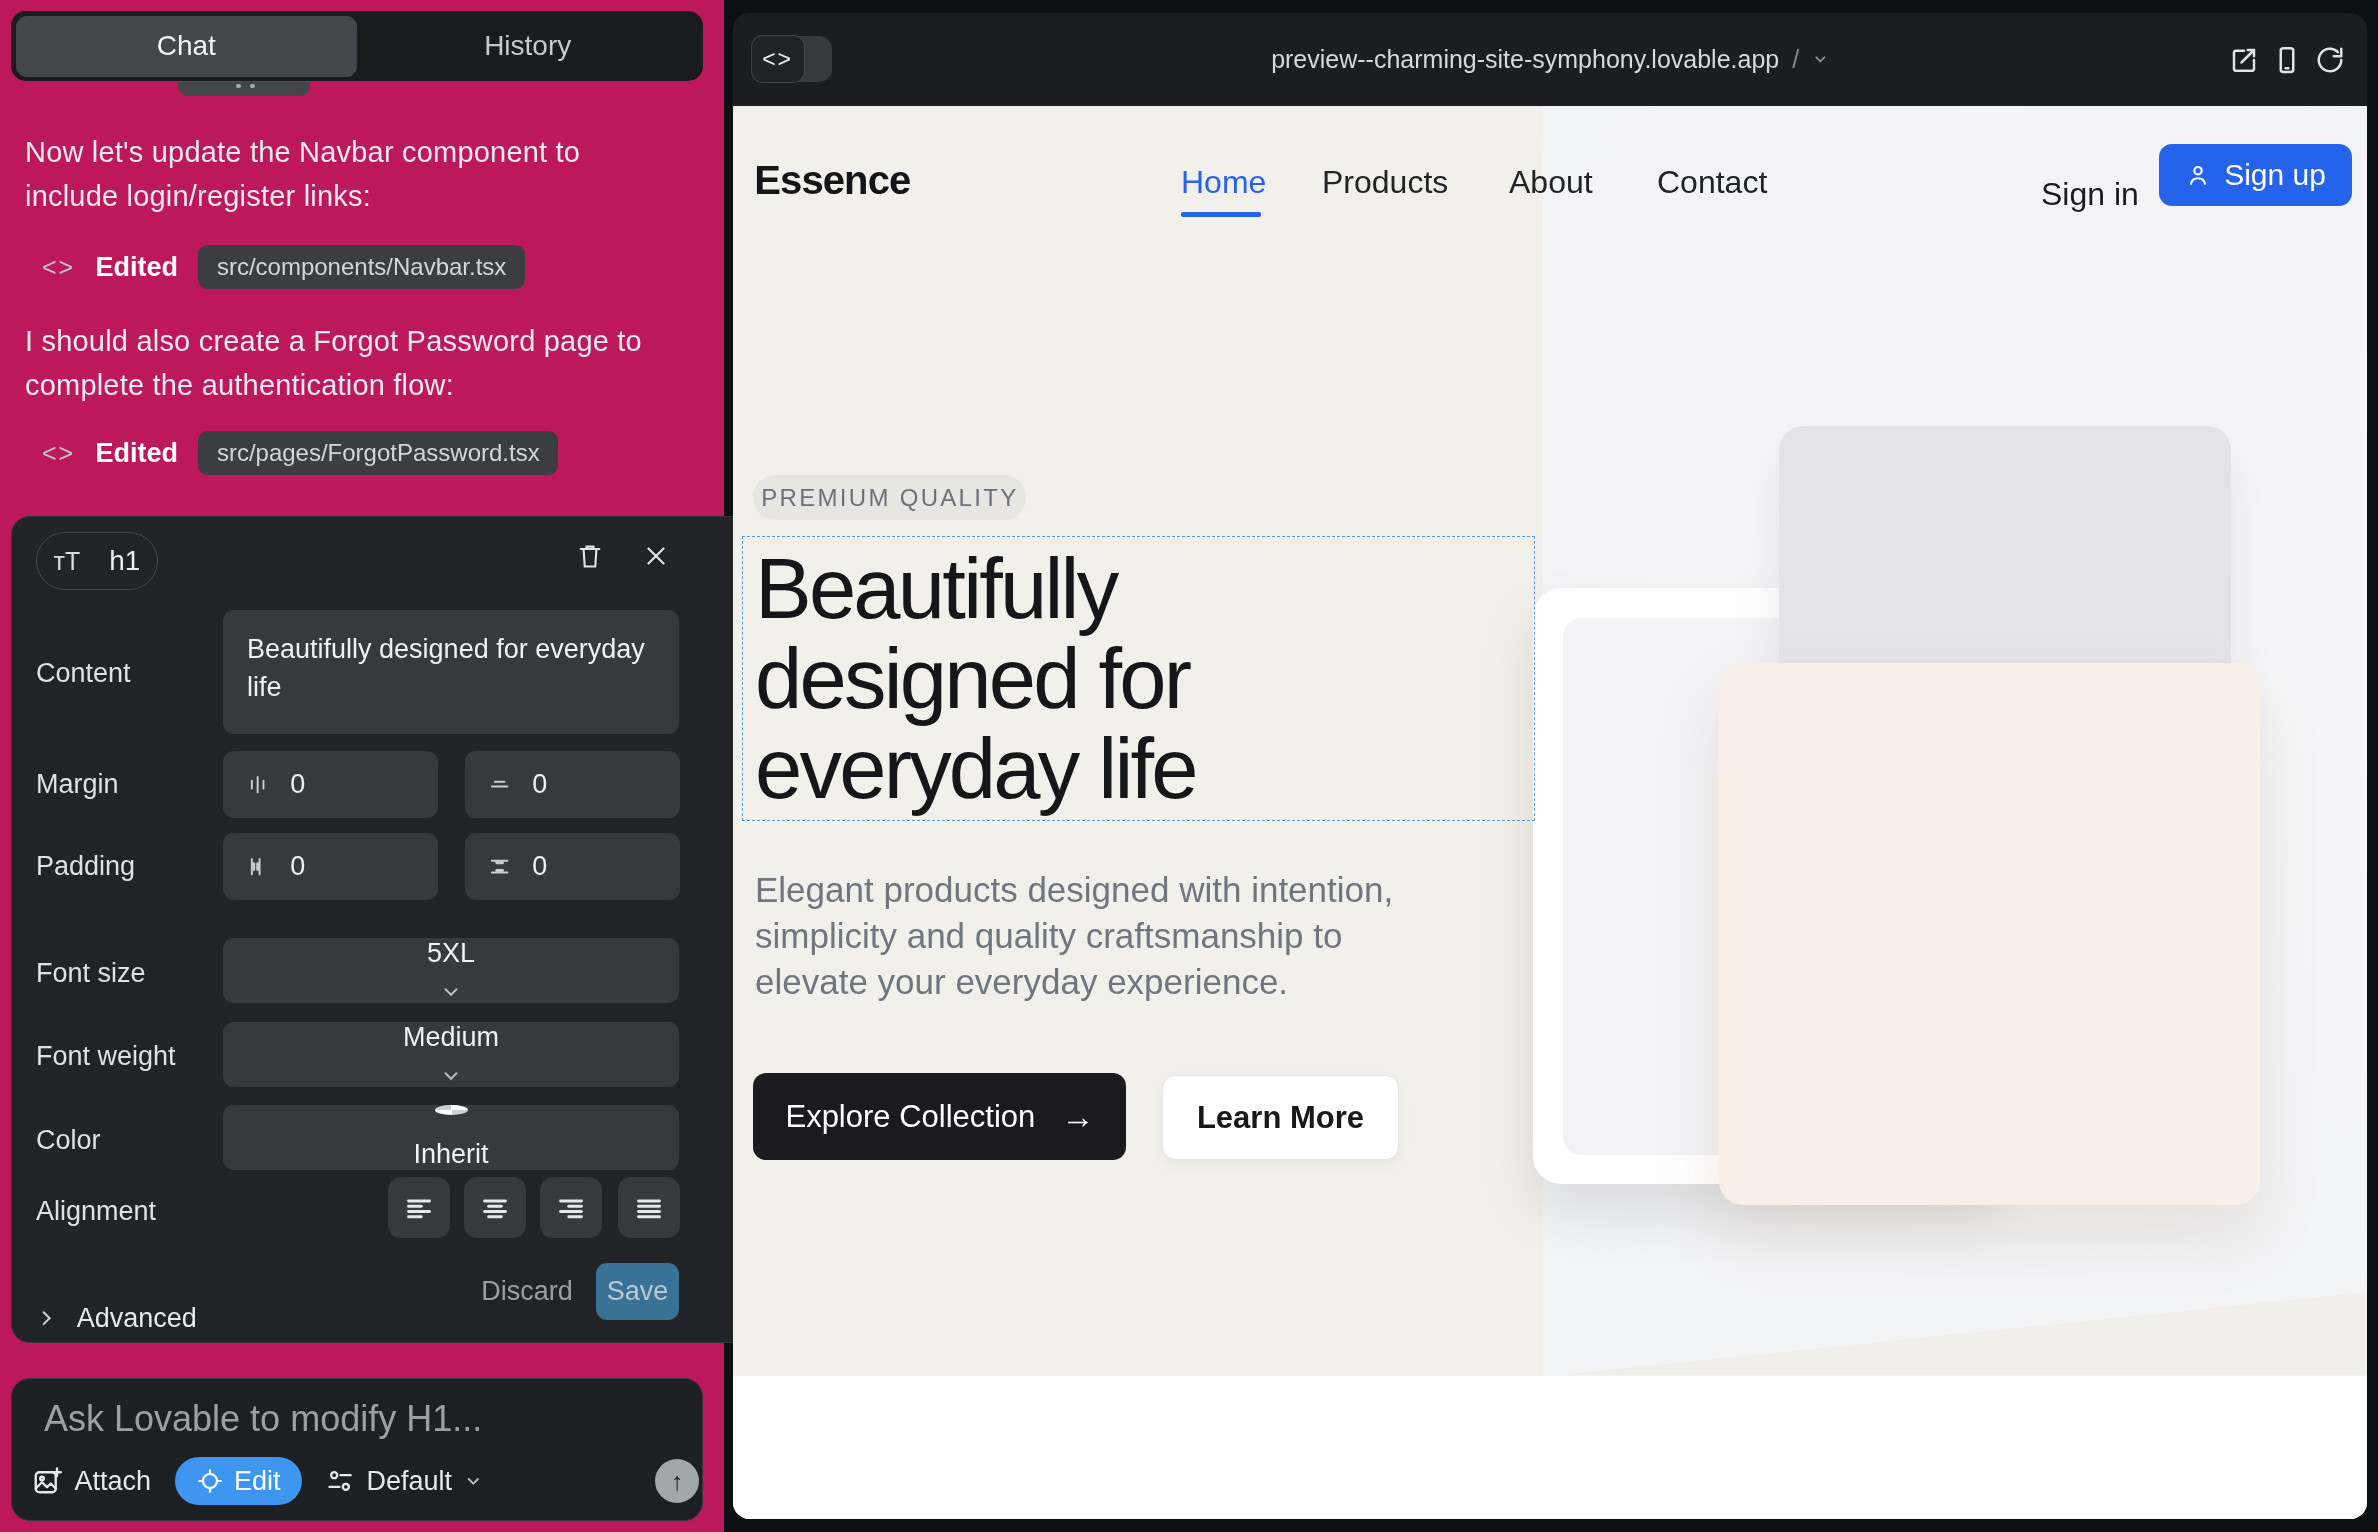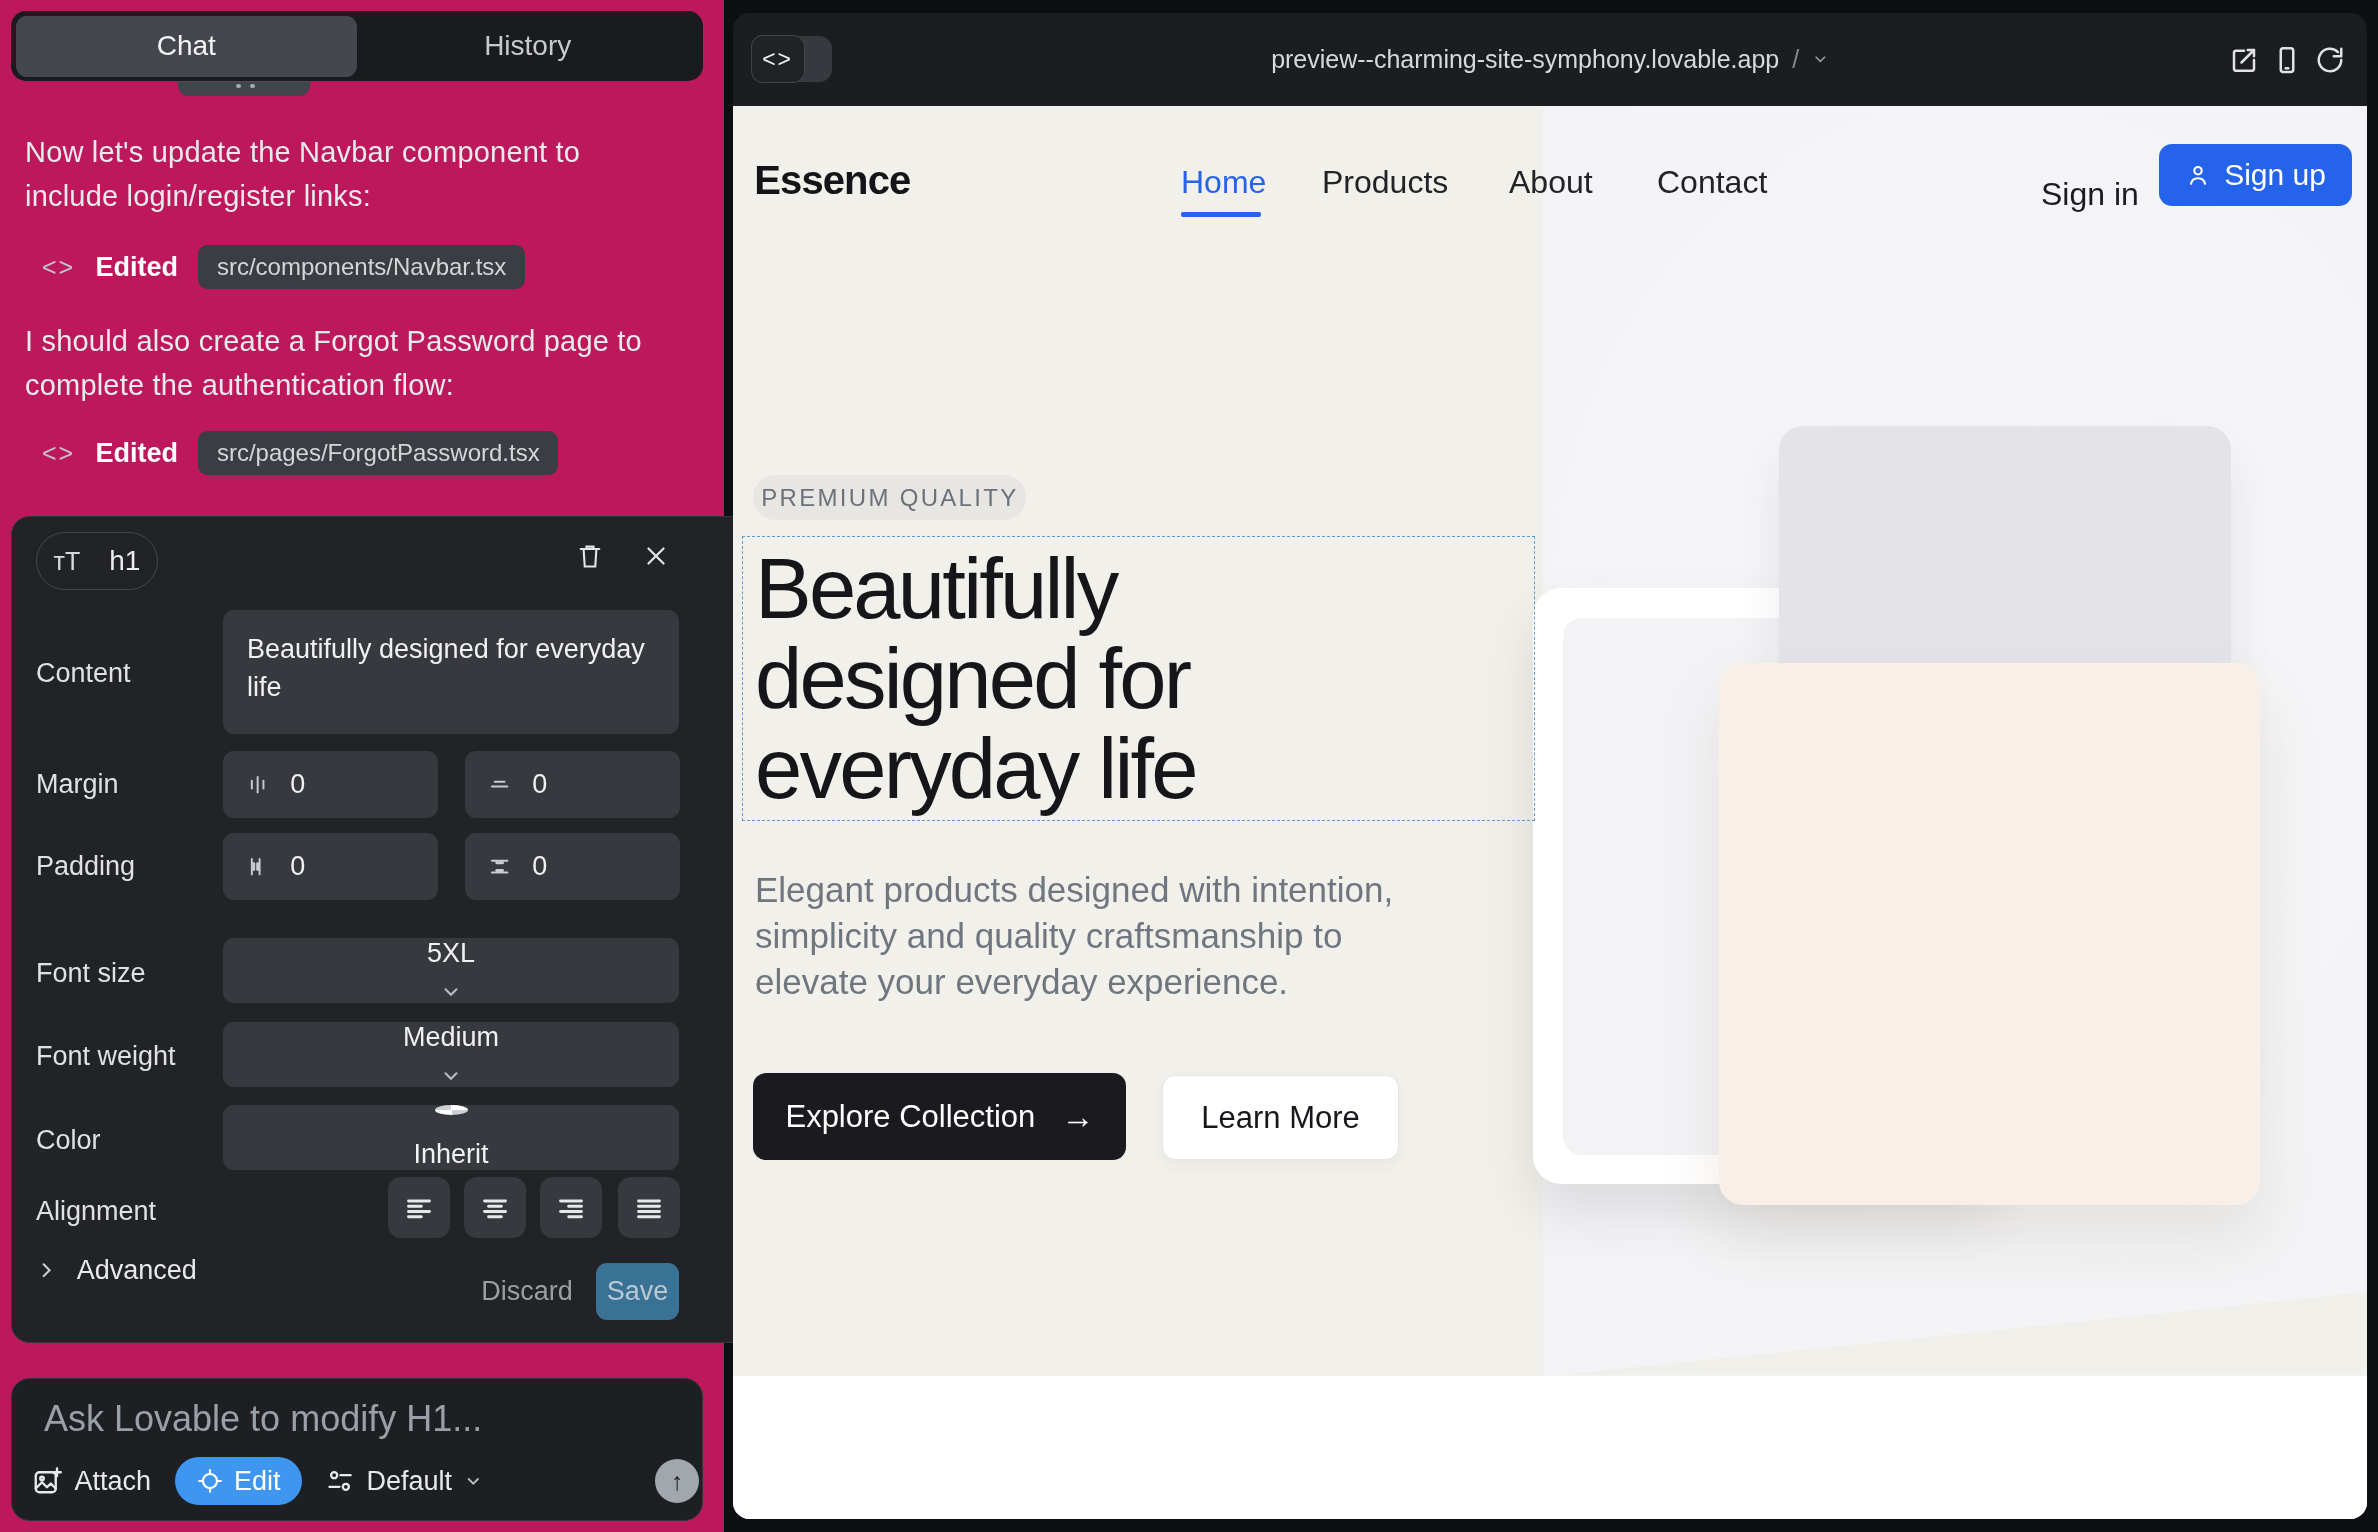--- a/index.html
+++ b/index.html
@@ -34,21 +34,21 @@
 
   .f-label { position:absolute; left:24px; font-size:27px; font-weight:500; color:#dfe1e4; }
   .ctrl { position:absolute; background:#38393f; border-radius:11px; color:#f0f1f3; font-size:27px; }
   .content-box { left:211px; top:93px; width:456px; height:124px; padding:20.4px 24px; line-height:38px; }
   .mini-input { display:flex; align-items:center; gap:22px; padding-left:24px; width:215px; height:67px; }
   .mini-icon { color:#c9ccd1; display:flex; }
   .select { display:flex; align-items:center; padding:0 24px; width:456px; height:65px; justify-content:space-between;flex-direction:column; }
   .chev { color:#b9bcc2; display:flex; }
   .swatch { width:33px; height:33px; border-radius:50%; background:conic-gradient(#ffffff 0 25%, #cdd0d4 0 50%, #ffffff 0 75%, #cdd0d4 0); }
   .align-btn { position:absolute; top:660px; width:62px; height:61px; background:#37393f; border-radius:13px; display:flex; align-items:center; justify-content:center; color:#e7e8eb; }
-  .adv-row { position:absolute; left:24px; top:738px; display:flex; align-items:center; gap:20.4px; color:#e8e9eb; font-size:27px; font-weight:500; }
+  .adv-row { position:absolute; left:24px; top:786px; display:flex; align-items:center; gap:20.4px; color:#e8e9eb; font-size:27px; font-weight:500; }
   .adv-chev { color:#cfd1d5; display:flex; }
   .discard { position:absolute; left:467px; top:759px; width:96px; text-align:center; font-size:27px; color:#9b9ea3; }
   .save-btn { position:absolute; left:584px; top:746px; width:83px; height:57px; border-radius:11px; background:var(--save-teal,#3a7295); color:#b9c8d1; font-size:27px; display:flex; align-items:center; justify-content:center; }
 
   
   .composer { position:absolute; left:11px; top:1378px; width:692px; height:143px; background:#1d1f23; border:1.9px solid #34363c; border-radius:18.6px; }
   .composer input { position:absolute; left:32px; top:18.6px; width:557px; height:43px; background:transparent; border:none; outline:none; font-family:"Liberation Sans",sans-serif; font-size:36px; color:#e8e9eb; }
   .composer input::placeholder { color:#9aa0a7; }
   .c-row { position:absolute; left:20.4px; top:78px; height:48px; display:flex; align-items:center; gap:24px; color:#e8e9eb; font-size:27px; }
   .c-item { display:flex; align-items:center; gap:12px; }
@@ -75,21 +75,21 @@
   .nav-underline { position:absolute; left:448px; top:106px; width:80px; height:4.6px; background:var(--accent-blue,#2563eb); border-radius:1.9px; }
   .signin { position:absolute; left:1308px; top:58px; font-size:32px; color:#1b1c1f;margin-top:12px; }
   .signup { position:absolute; left:1426px; top:38px; width:193px; height:62px; background:var(--accent-blue,#2563eb); border-radius:13px; color:#fff; font-size:30px; display:flex; align-items:center; justify-content:center; gap:13px; }
 
   .badge { position:absolute; left:20.4px; top:369px; width:273px; height:45px; border-radius:22px; background:#e7e6e3; color:#6c727c; font-size:24px; letter-spacing:2.3px; font-weight:500; display:flex; align-items:center; justify-content:center; }
   .sel-box { position:absolute; left:9.3px; top:430px; width:793px; height:285px; border:1.9px dashed var(--selection-blue,#5b9bd8); }
   .hero-h1 { position:absolute; left:22px; top:438px; font-size:85px; line-height:90px; font-weight:500; letter-spacing:-2.8px; color:#15161a; }
   .hero-sub { position:absolute; left:22px; top:761px; font-size:35px; line-height:46px; color:#6f7680; }
   .cta-primary { position:absolute; left:20.4px; top:967px; width:373px; height:87px; background:var(--dark-button,#1b1b1f); border-radius:13px; color:#fff; font-size:31px; display:flex; align-items:center; justify-content:center; gap:26px; }
   .cta-arrow { font-size:33px; }
-  .cta-secondary { position:absolute; left:429px; top:969px; width:237px; height:85px; background:#fff; border:1.9px solid #e4e5e9; border-radius:13px; color:#17181b; font-size:31px; display:flex; align-items:center; justify-content:center; box-shadow:0 5.6px 15px rgba(0,0,0,.04); }
+  .cta-secondary { position:absolute; left:429px; top:969px; width:237px; height:85px; background:#fff; border:1.9px solid #e4e5e9; border-radius:13px; color:#17181b; font-size:31px; display:flex; align-items:center; justify-content:center; box-shadow:0 5.6px 15px rgba(0,0,0,.04);font-weight:bold; }
 
   .card-gray { position:absolute; left:1046px; top:320px; width:452px; height:664px; background:#e4e3e8; border-radius:24px; box-shadow:0 28px 46px rgba(40,40,60,.08); }
   .card-white { position:absolute; left:800px; top:482px; width:464px; height:596px; background:#ffffff; border-radius:28px; box-shadow:0 28px 56px rgba(0,0,0,.10); }
   .card-white-inner { position:absolute; left:30px; top:30px; width:557px; height:537px; background:#f3f3f6; border-radius:18.6px; }
   .card-cream { position:absolute; left:986px; top:557px; width:541px; height:542px; background:var(--card-cream,#f8f0e8); border-radius:24px; box-shadow:0 32px 65px rgba(120,90,60,.12); }
 
   svg { display:block; }
 </style>
 </head>
 <body>

